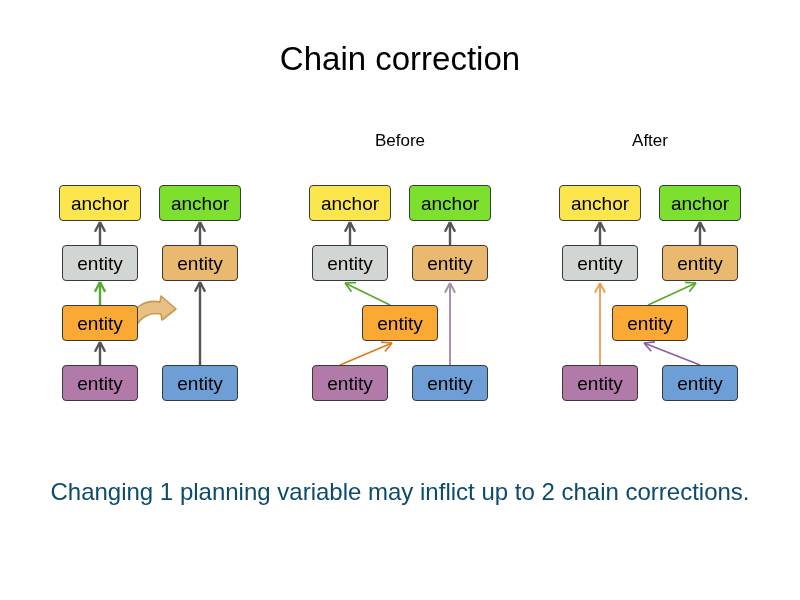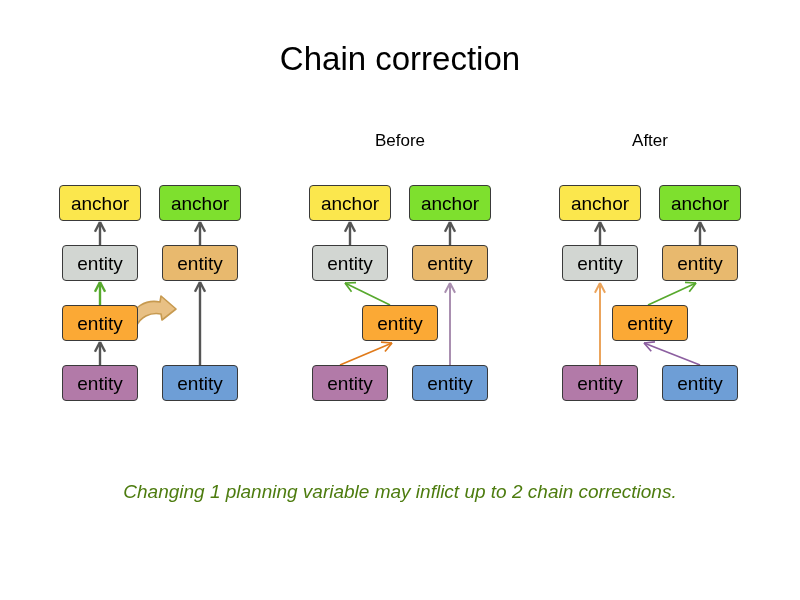--- a/index.html
+++ b/index.html
@@ -40,25 +40,24 @@
     text-align: center;
     color: #000;
     white-space: nowrap;
   }
   .caption {
     position: absolute;
     left: 0;
     top: 470px;
     width: 800px;
     text-align: center;
-    font-size: 19px;
+    font-size: 24px;
     line-height: 26px;
-    color: #4d7c0f;
+    color: #0c4a6e;
     white-space: nowrap;
-    font-style: italic;
   }
   .node {
     position: absolute;
     box-sizing: border-box;
     border: 1.4px solid #3a3a3a;
     border-radius: 4px;
     font-size: 19px;
     line-height: 1;
     display: flex;
     align-items: center;

